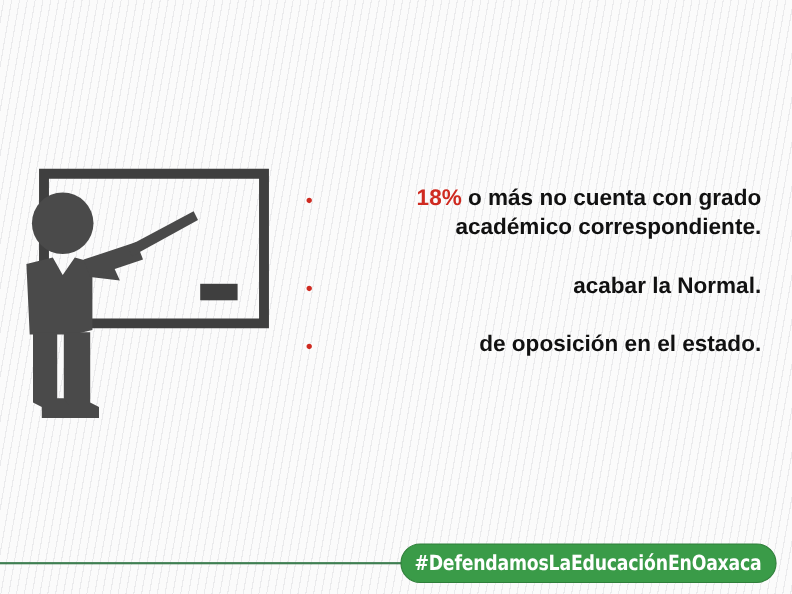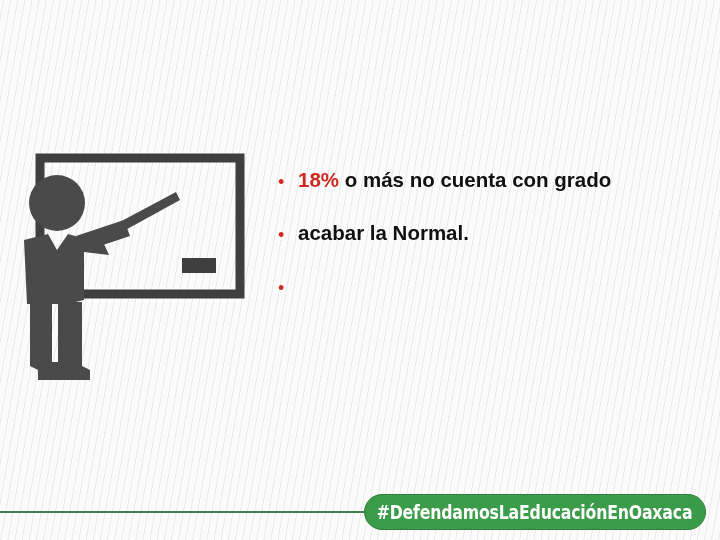--- a/index.html
+++ b/index.html
@@ -85,21 +85,21 @@
   .bullet-text .hl { color: #cf2a20; }
   .bullet-text .line-just {
     display: block;
     text-align: justify;
   }
   .bullet-text .line-just::after {
     content: "";
     display: inline-block;
     width: 100%;
   }
-  .bullet-text .line-plain { display: block; }
+  .bullet-text .line-plain { display: block; text-align: right; }
 
   
   #footer-rule {
     position: absolute;
     left: 0px;
     top: 511px;
     width: 372px;
     height: 2px;
     background: #3f7f52;
   }
@@ -169,33 +169,35 @@
   </div>
 
   <div id="bullets">
 
     <div class="bullet-row">
       <div class="bullet-dot">•</div>
       <div class="bullet-text">
         <span class="line-plain">
           <span class="hl">18%</span><span> o más no cuenta con grado</span>
         </span>
+        <span class="line-plain">académico correspondiente.</span>
       </div>
     </div>
 
     <div class="bullet-row">
       <div class="bullet-dot">•</div>
       <div class="bullet-text">
         <span class="line-plain">acabar la Normal.</span>
       </div>
     </div>
 
     <div class="bullet-row">
       <div class="bullet-dot">•</div>
       <div class="bullet-text">
+        <span class="line-plain">de oposición en el estado.</span>
       </div>
     </div>
 
   </div>
 
   <div id="footer-rule"></div>
   <div id="hashtag-pill">
     <span id="hashtag-text">#DefendamosLaEducaciónEnOaxaca</span>
   </div>
 

